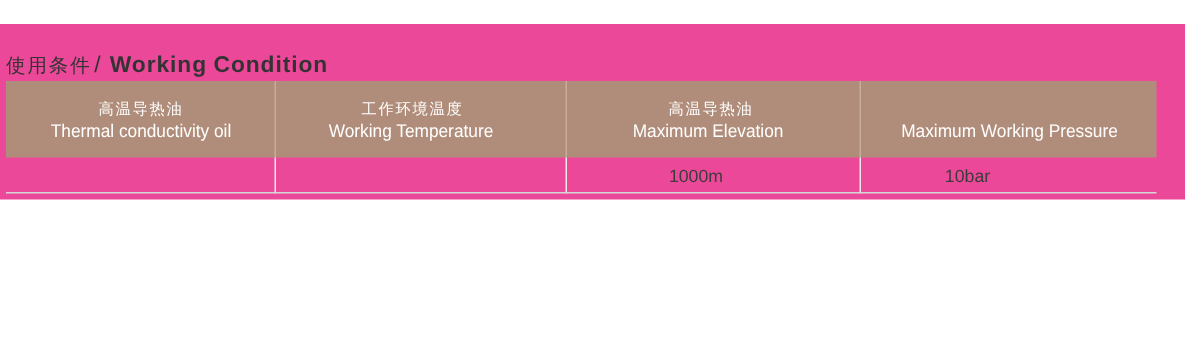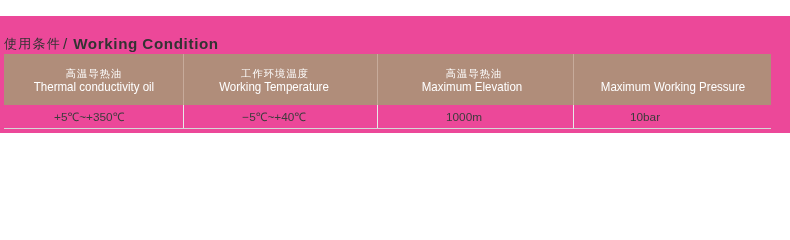--- a/index.html
+++ b/index.html
@@ -159,22 +159,20 @@
     <div class="hdr-cn" style="left:274.5px">工作环境温度</div>
     <div class="hdr-en" style="left:273.8px">Working Temperature</div>
     <div class="hdr-cn" style="left:473.5px">高温导热油</div>
     <div class="hdr-en" style="left:472.2px">Maximum Elevation</div>
     <div class="hdr-en" style="left:673.2px">Maximum Working Pressure</div>
 
     <div class="col-div-val" style="left:183.2px"></div>
     <div class="col-div-val" style="left:377.4px"></div>
     <div class="col-div-val" style="left:573.4px"></div>
 
-    <div class="val-txt" style="left:89.2px">+5℃~+350℃</div>
-    <div class="val-txt" style="left:274.2px">−5℃~+40℃</div>
     <div class="val-txt" style="left:464px">1000m</div>
     <div class="val-txt" style="left:645px">10bar</div>
 
     <div class="row-underline"></div>
 
   </div>
 
 </div>
 
 </body></html>

